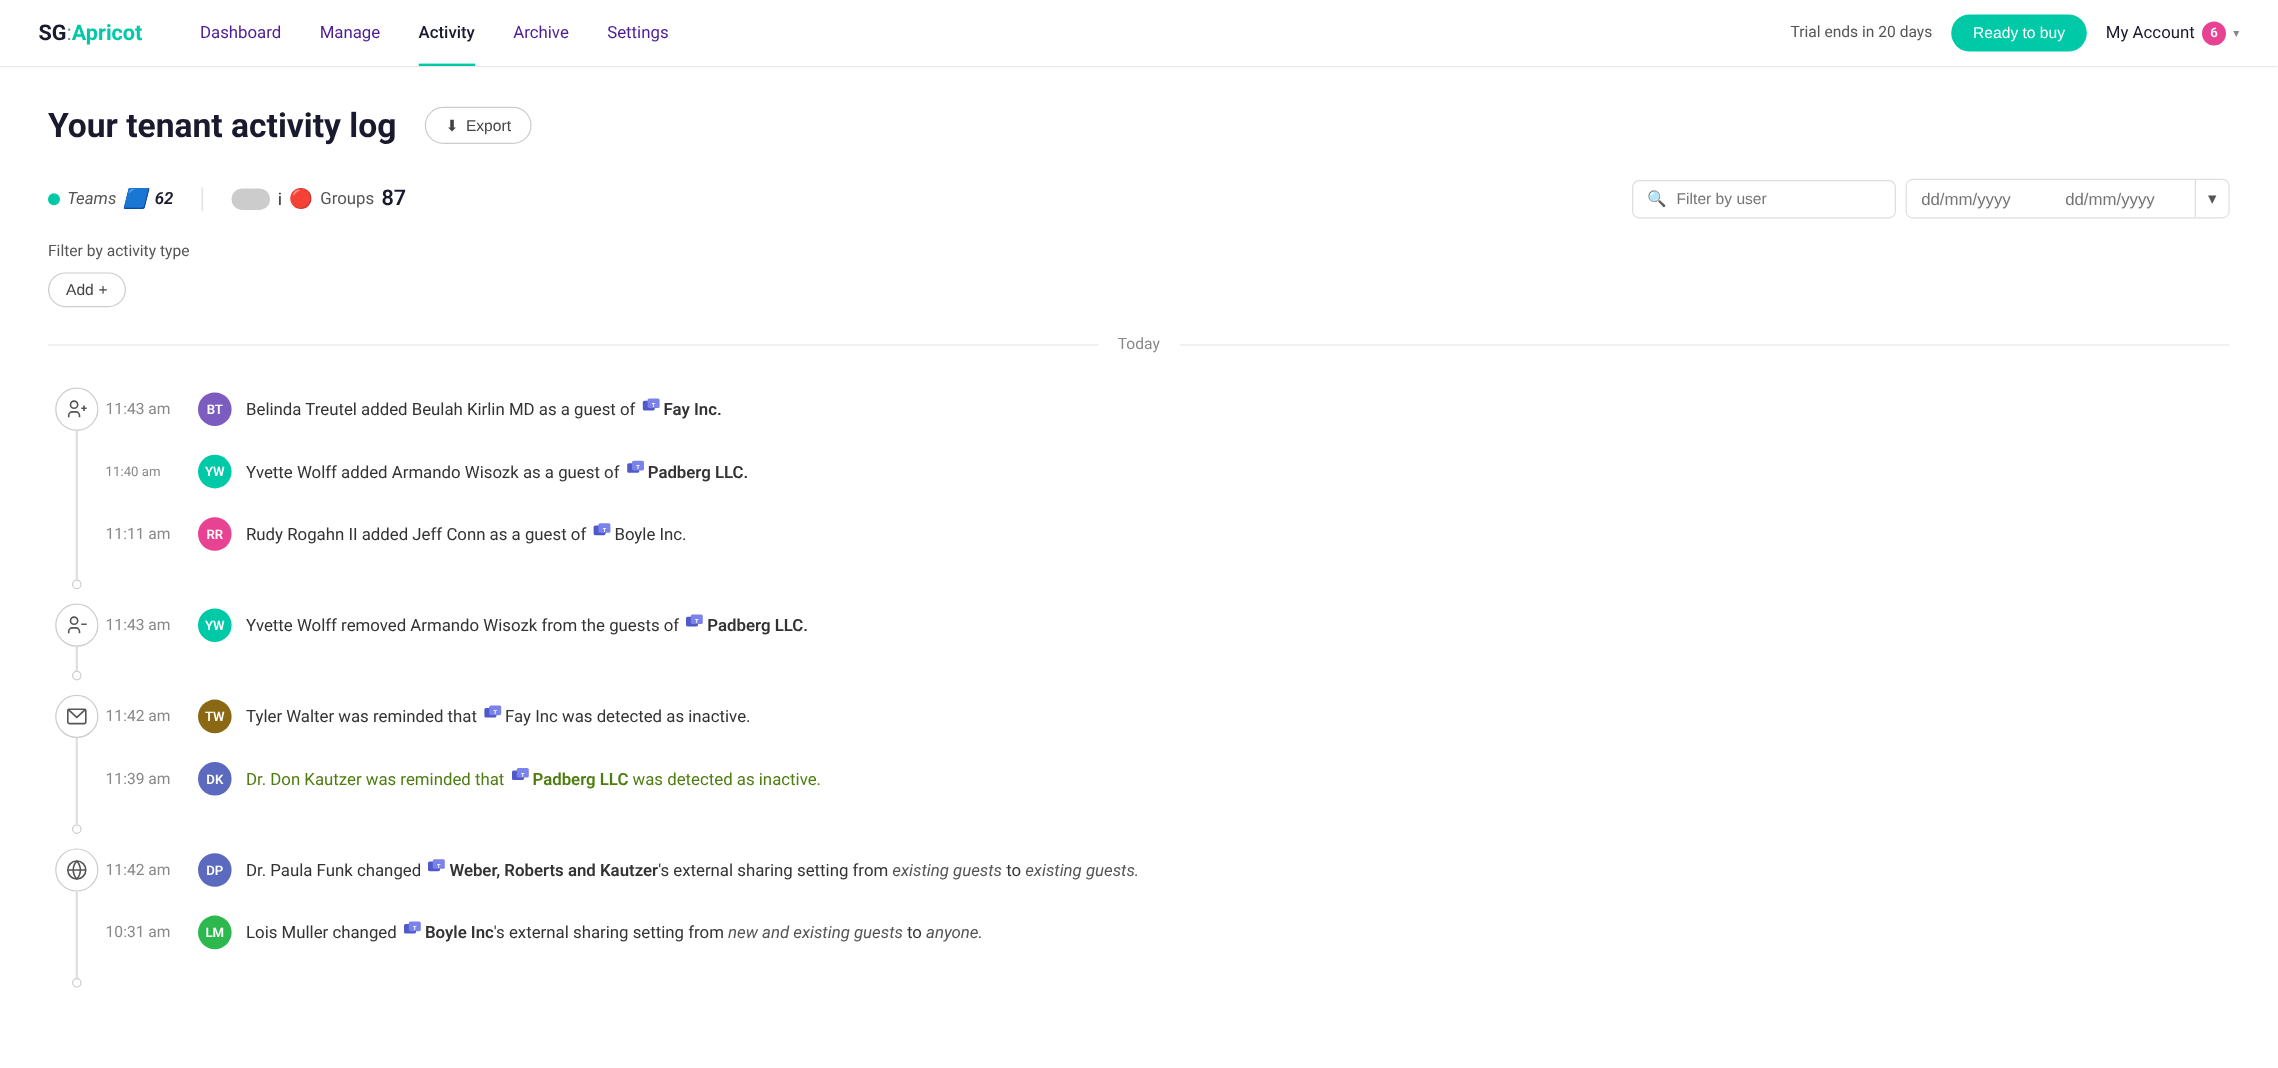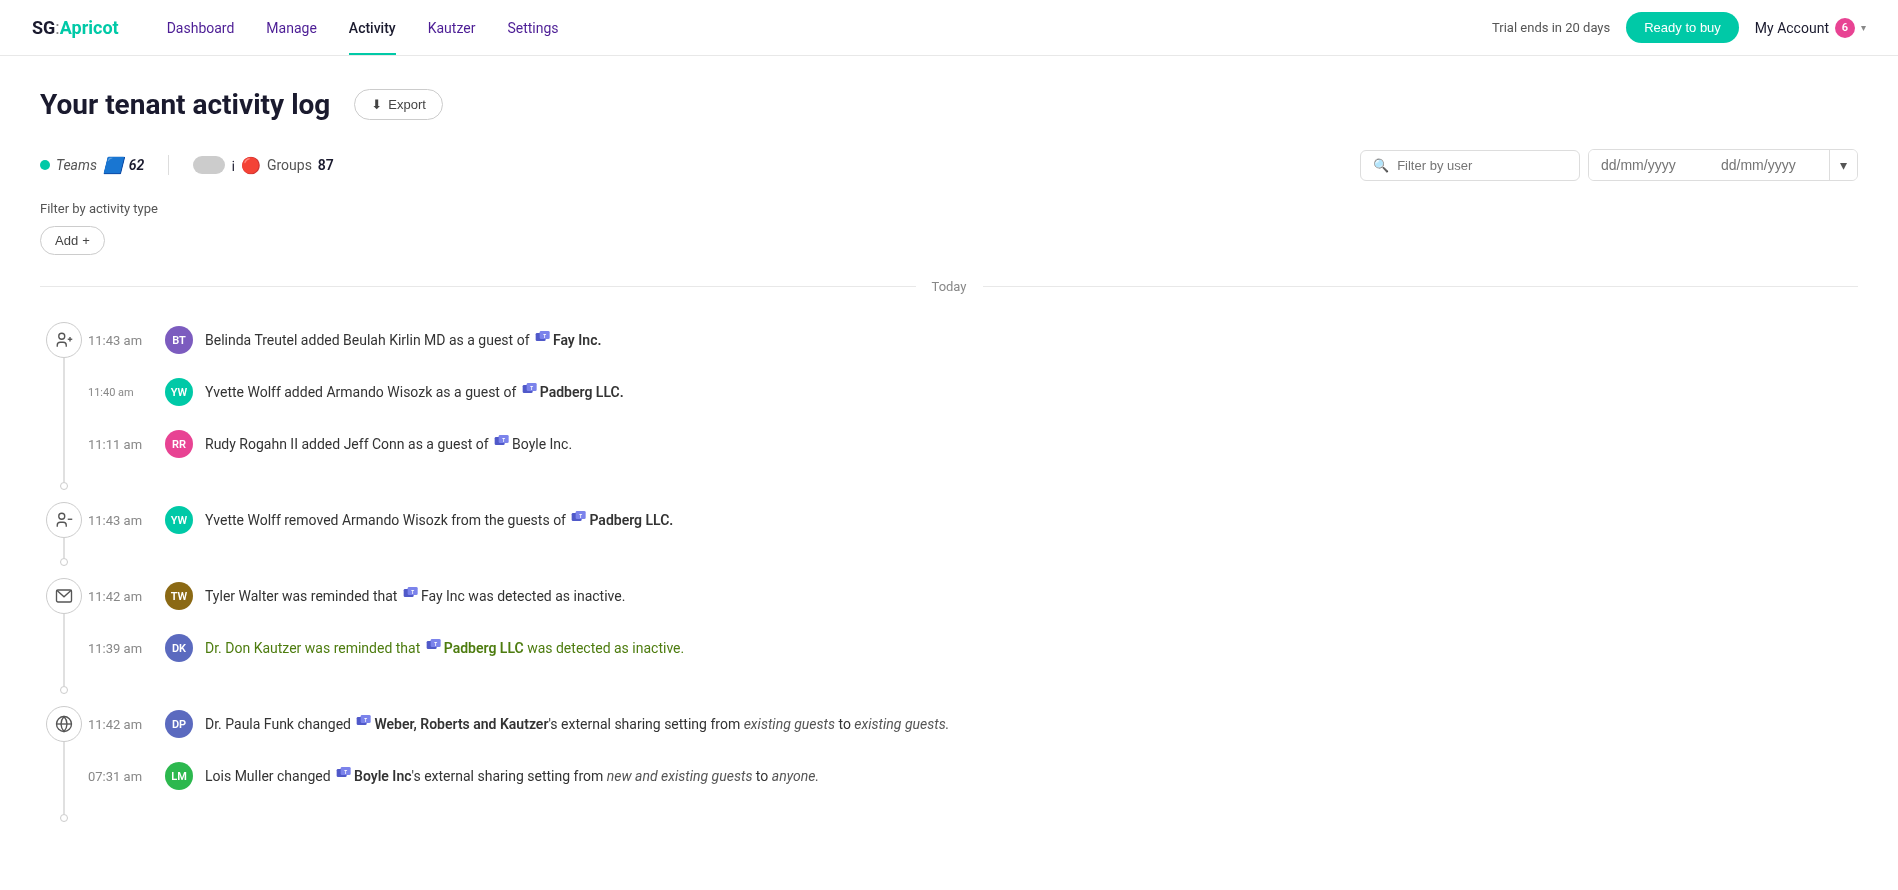--- a/index.html
+++ b/index.html
@@ -47,21 +47,21 @@
     .filters-row { display: flex; align-items: center; gap: 0; margin-bottom: 20px; }
     .filter-left { display: flex; align-items: center; gap: 16px; flex: 1; }
     .teams-indicator { display: flex; align-items: center; gap: 6px; font-style: italic; }
     .dot { width: 10px; height: 10px; border-radius: 50%; background: #00c9a7; }
     .teams-label { font-size: 14px; color: #555; }
     .teams-count { font-size: 14px; font-weight: 600; }
     .divider-v { width: 1px; height: 20px; background: #ddd; margin: 0 8px; }
     .groups-indicator { display: flex; align-items: center; gap: 6px; }
     .groups-toggle { width: 32px; height: 18px; border-radius: 9px; background: #ccc; position: relative; cursor: pointer; }
     .groups-label { font-size: 14px; color: #555; }
-    .groups-count { font-size: 14px; font-weight: 600; }
+    .groups-count { font-size: 18px; font-weight: 600; }
     .filter-right { display: flex; align-items: center; gap: 8px; }
     .search-box {
       display: flex; align-items: center; gap: 8px;
       border: 1px solid #ddd; border-radius: 6px; padding: 7px 12px;
       width: 220px; background: #fff;
     }
     .search-icon { color: #999; font-size: 13px; }
     .search-input { border: none; outline: none; font-size: 13px; color: #999; width: 100%; }
     .date-range { display: flex; align-items: center; border: 1px solid #ddd; border-radius: 6px; overflow: hidden; }
     .date-input { padding: 7px 12px; font-size: 14px; color: #999; border: none; outline: none; width: 120px; background: #fff; }
@@ -89,21 +89,21 @@
 <nav class="navbar">
   <div class="logo">
     <span class="sg">SG</span>
     <span class="colon">:</span>
     <span class="apricot">Apricot</span>
   </div>
   <div class="nav-links">
     <a class="nav-link">Dashboard</a>
     <a class="nav-link">Manage</a>
     <a class="nav-link active">Activity</a>
-    <a class="nav-link">Kautzer</a>
+    <a class="nav-link">Archive</a>
     <a class="nav-link">Settings</a>
   </div>
   <div class="nav-right">
     <span class="trial-text">Trial ends in 20 days</span>
     <button class="ready-btn">Ready to buy</button>
     <div class="my-account">
       <span>My Account</span>
       <span class="account-badge">6</span>
       <span class="chevron-down">▾</span>
     </div>
@@ -294,21 +294,21 @@
             <div style="width: 28px; height: 28px; border-radius: 50%; display: flex; align-items: center; justify-content: center; font-size: 11px; font-weight: 600; color: rgb(255, 255, 255); flex-shrink: 0; background: rgb(91, 106, 191);">DP</div>
             <span style="font-size: 14px; color: rgb(51, 51, 51); line-height: 1.5;"><span>Dr. Paula Funk changed </span><span style="display: inline-flex; align-items: center; margin: 0px 2px; font-size: 14px;">
                 <svg width="16" height="16" viewBox="0 0 48 48" fill="none">
                   <rect x="2" y="12" width="30" height="24" rx="4" fill="#5059C9"></rect>
                   <rect x="14" y="6" width="30" height="24" rx="4" fill="#7B83EB"></rect>
                   <text x="29" y="24" font-size="14" fill="white" text-anchor="middle" dominant-baseline="middle" font-weight="bold">T</text>
                 </svg>
               </span><strong style="font-weight: 600;">Weber, Roberts and Kautzer</strong><span>'s external sharing setting from </span><em style="font-style: italic; color: rgb(85, 85, 85);">existing guests</em><span> to </span><em style="font-style: italic; color: rgb(85, 85, 85);">existing guests.</em></span>
           </div>
           <div style="display: flex; align-items: center; gap: 12px; padding: 12px 0px;">
-            <span style="font-size: 13px; color: rgb(136, 136, 136); min-width: 65px;">07:31 am</span>
+            <span style="font-size: 13px; color: rgb(136, 136, 136); min-width: 65px;">10:31 am</span>
             <div style="width: 28px; height: 28px; border-radius: 50%; display: flex; align-items: center; justify-content: center; font-size: 11px; font-weight: 600; color: rgb(255, 255, 255); flex-shrink: 0; background: rgb(44, 184, 78);">LM</div>
             <span style="font-size: 14px; color: rgb(51, 51, 51); line-height: 1.5;"><span>Lois Muller changed </span><span style="display: inline-flex; align-items: center; margin: 0px 2px; font-size: 14px;">
                 <svg width="16" height="16" viewBox="0 0 48 48" fill="none">
                   <rect x="2" y="12" width="30" height="24" rx="4" fill="#5059C9"></rect>
                   <rect x="14" y="6" width="30" height="24" rx="4" fill="#7B83EB"></rect>
                   <text x="29" y="24" font-size="14" fill="white" text-anchor="middle" dominant-baseline="middle" font-weight="bold">T</text>
                 </svg>
               </span><strong style="font-weight: 600;">Boyle Inc</strong><span style="font-style: normal;">'s external sharing setting from </span><em style="font-style: italic; color: rgb(85, 85, 85);">new and existing guests</em><span> to </span><em style="font-style: italic; color: rgb(85, 85, 85);">anyone.</em></span>
           </div>
         </div>

